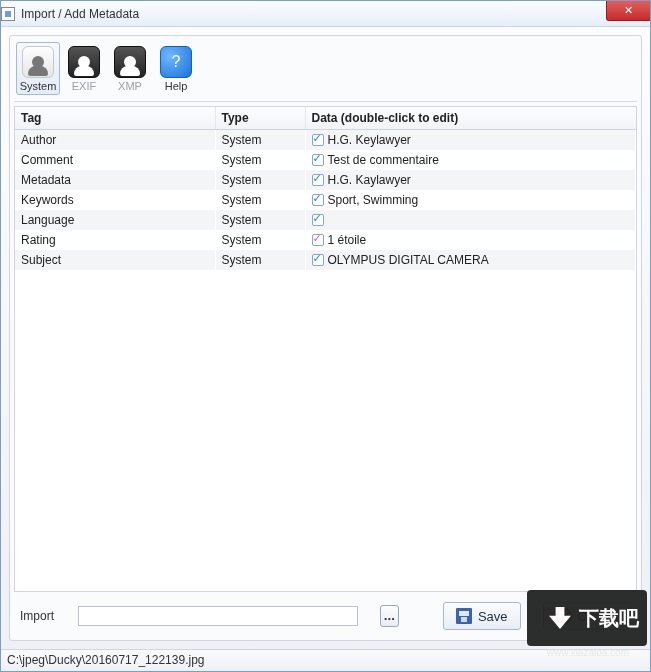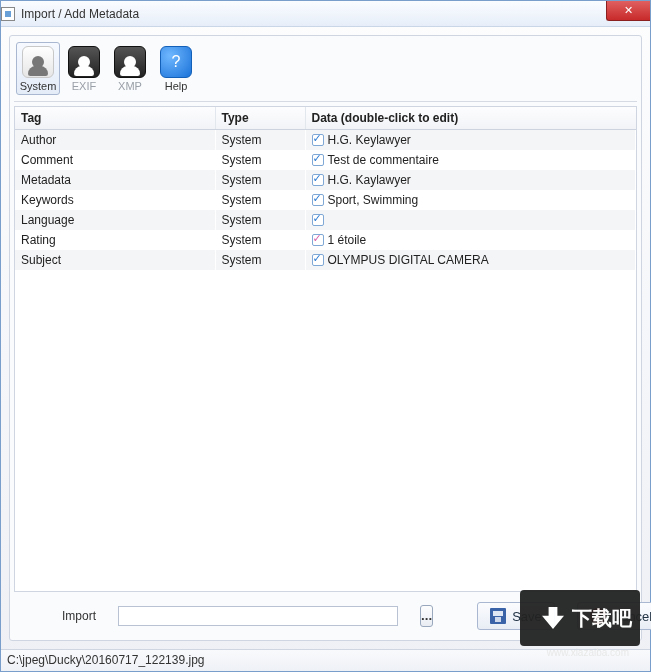--- a/index.html
+++ b/index.html
@@ -153,21 +153,20 @@
       position:absolute; left:0; top:-3px;
       font-size: 11px; color: #2a78d0;
     }
     .chk.pink::after { color: #d65aa8; }
 
     .import-row {
       display: flex;
       align-items: center;
       gap: 22px;
       padding: 10px 6px 6px 6px;
-      margin-left: 42px;
     }
     .import-label { color: #333; font-size: 12px; width: 46px; }
     .import-input {
       flex: 0 0 280px;
       height: 20px;
       border: 1px solid #b8c2d3;
       background: #fff;
       padding: 0 4px;
       font-size: 12px;
     }
@@ -212,21 +211,21 @@
     .statusbar {
       height: 22px;
       border-top: 1px solid #cfd6e2;
       background: linear-gradient(#f9fafc,#eef1f6);
       padding: 3px 6px;
       font-size: 12px;
       color: #333;
     }
     .watermark {
       position: absolute;
-      right: 11px; bottom: 26px;
+      right: 4px; bottom: 26px;
       width: 120px; height: 56px;
       background: #222;
       color: #fff;
       border-radius: 4px;
       display: flex; align-items: center; justify-content: flex-end;
       padding: 20px 8px;
       font-size: 20px; font-weight: bold;
       pointer-events: none;
       opacity: 0.95;
     }

